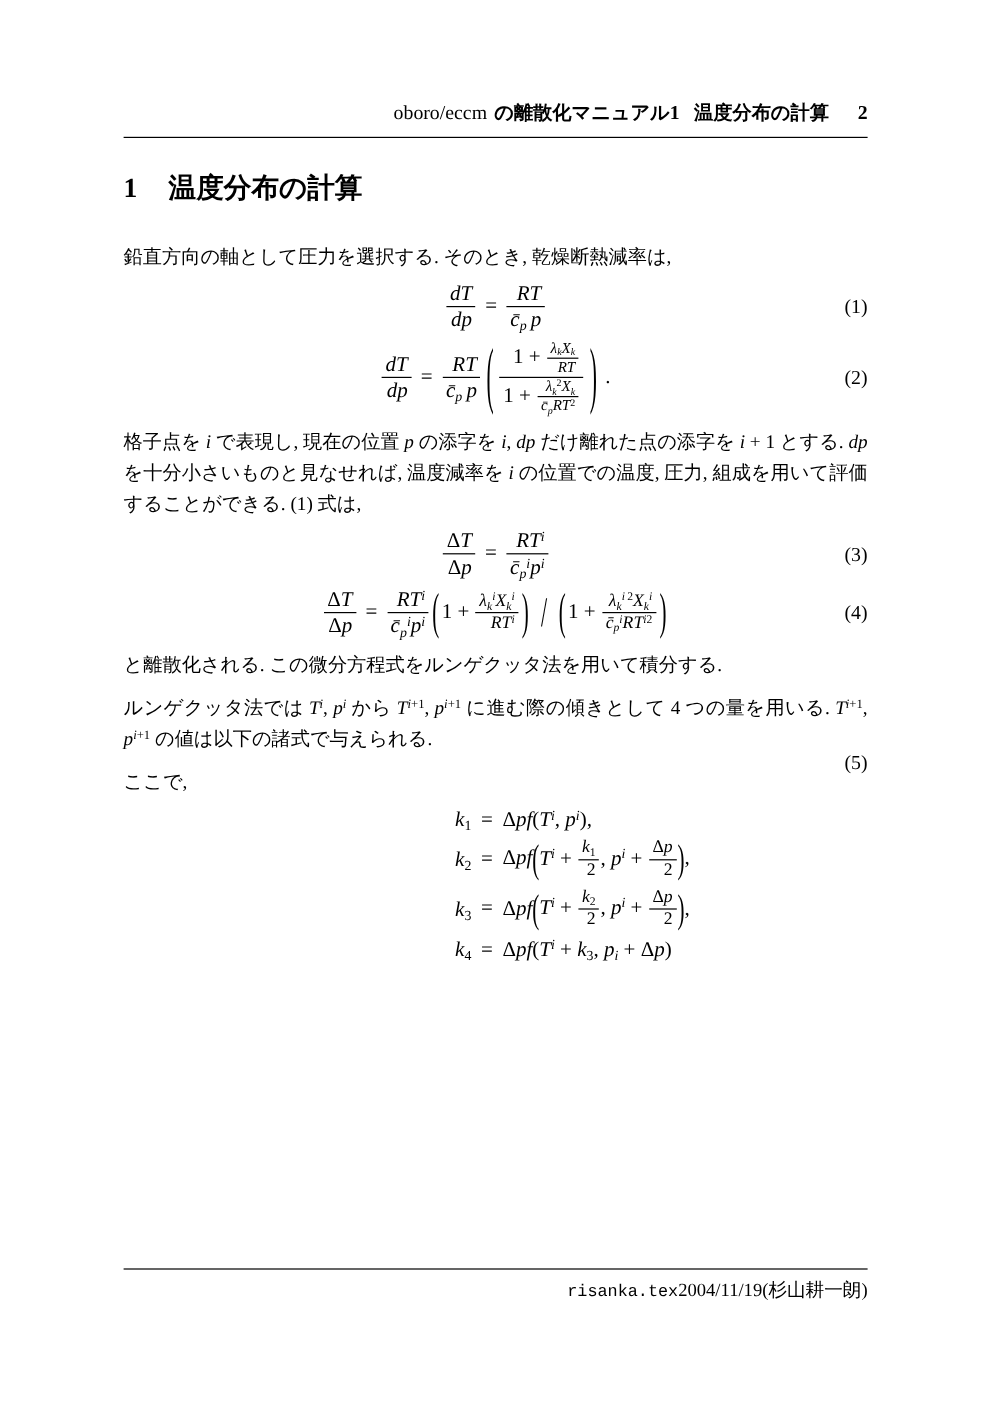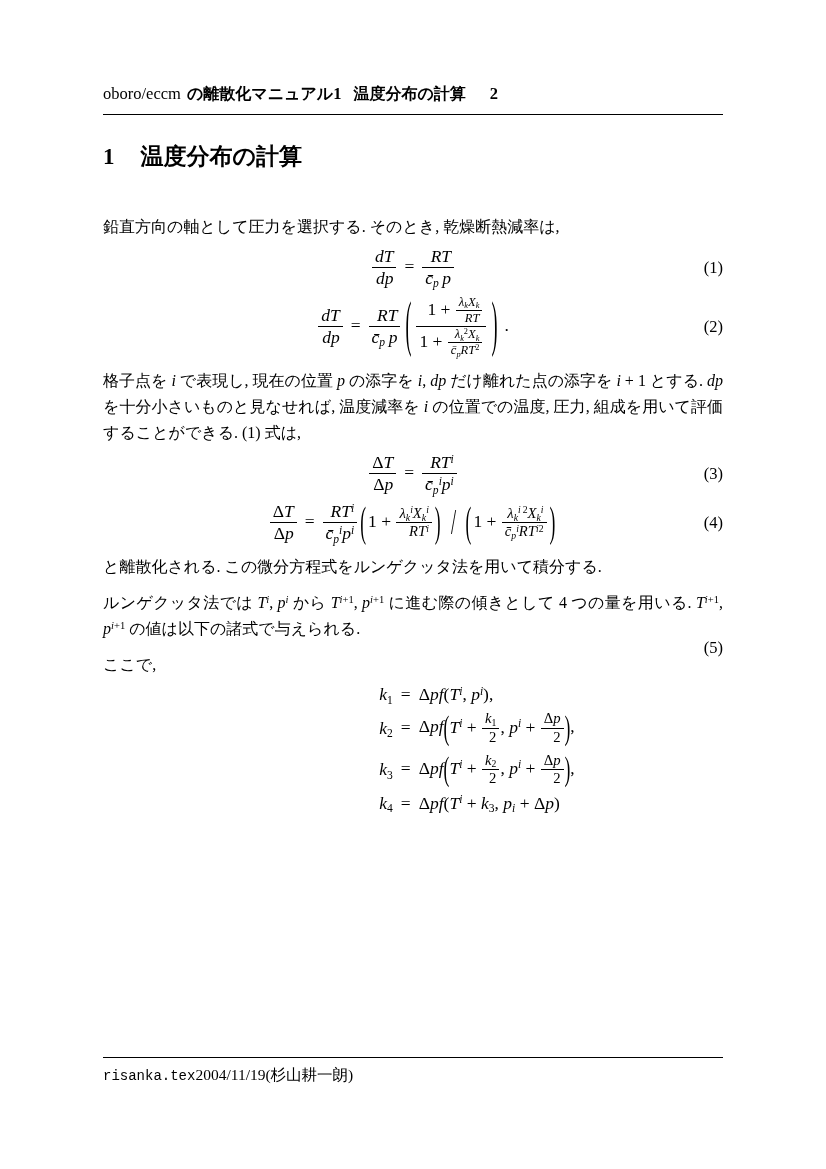--- a/index.html
+++ b/index.html
@@ -2,33 +2,33 @@
 <html><head>
 <meta charset="utf-8">
 <style>
   html,body{margin:0;padding:0;background:#fff;}
   .page{width:826px;height:1169px;position:relative;background:#ffffff;color:#000;
         font-family:"Liberation Serif","DejaVu Serif",serif;overflow:hidden;}
   .content{position:absolute;left:103px;width:620px;top:84px;}
   .gothic{font-family:"Liberation Sans","DejaVu Sans",sans-serif;font-weight:700;}
   .b{font-weight:700;}
   
-  .hdr{display:flex;justify-content:flex-start;align-items:baseline;
+  .hdr{display:flex;justify-content:flex-end;align-items:baseline;
        border-bottom:1.5px solid #000;padding-bottom:9px;font-size:16.5px;}
   .hdr .gothic{margin-left:6px;font-size:16px;}
   .hdr-right{display:flex;align-items:baseline;}
   .hdr-right .gothic{margin-left:12px;}
   .hdr-right .pg{margin-left:24px;font-family:"Liberation Serif","DejaVu Serif",serif;}
   
   .title{margin-top:26px;font-size:24px;font-weight:700;display:flex;align-items:baseline;}
   .title .num{font-size:23px;}
   .title .gothic{margin-left:26px;font-size:23px;}
   
   p.para{font-size:16px;line-height:26px;margin:10px 0 0 0;text-align:justify;}
-  p.first{margin-top:42px;}
+  p.first{margin-top:30px;}
   .mth{font-family:"Liberation Serif","DejaVu Serif",serif;}
   .mth i{font-style:italic;}
   sup,sub{font-size:66%;line-height:0;vertical-align:baseline;position:relative;}
   sup{top:-0.5em;}
   sub{top:0.28em;}
   
   .eq{position:relative;text-align:center;margin:6px 0;font-size:17.5px;line-height:1.2;}
   .eq .no{position:absolute;right:0;top:50%;transform:translateY(-50%);font-size:16.5px;}
   .rel{margin:0 7px;}
   .fr{display:inline-block;vertical-align:middle;text-align:right;line-height:1.2;padding:0 1px;}
@@ -44,21 +44,21 @@
   .tail{margin-left:3px;}
   
   .keq{margin:6px 0;font-size:17.5px;display:flex;justify-content:center;}
   .kg{display:grid;grid-template-columns:auto auto;column-gap:8px;row-gap:5px;
       align-items:center;transform:translateX(64px);}
   .kl{text-align:right;}
   .kr{text-align:left;}
   .kr .rel{margin:0 8px 0 0;}
   
   .ftr{position:absolute;left:103px;width:620px;top:1057px;border-top:1.5px solid #000;
-       padding-top:7px;display:flex;justify-content:flex-start;align-items:baseline;
+       padding-top:7px;display:flex;justify-content:flex-end;align-items:baseline;
        font-size:15.5px;}
   .mono{font-family:"Liberation Mono","DejaVu Sans Mono",monospace;font-size:14px;}
 </style>
 </head>
 <body>
 
 <div class="page">
   <div class="content">
 
     <div class="hdr">

